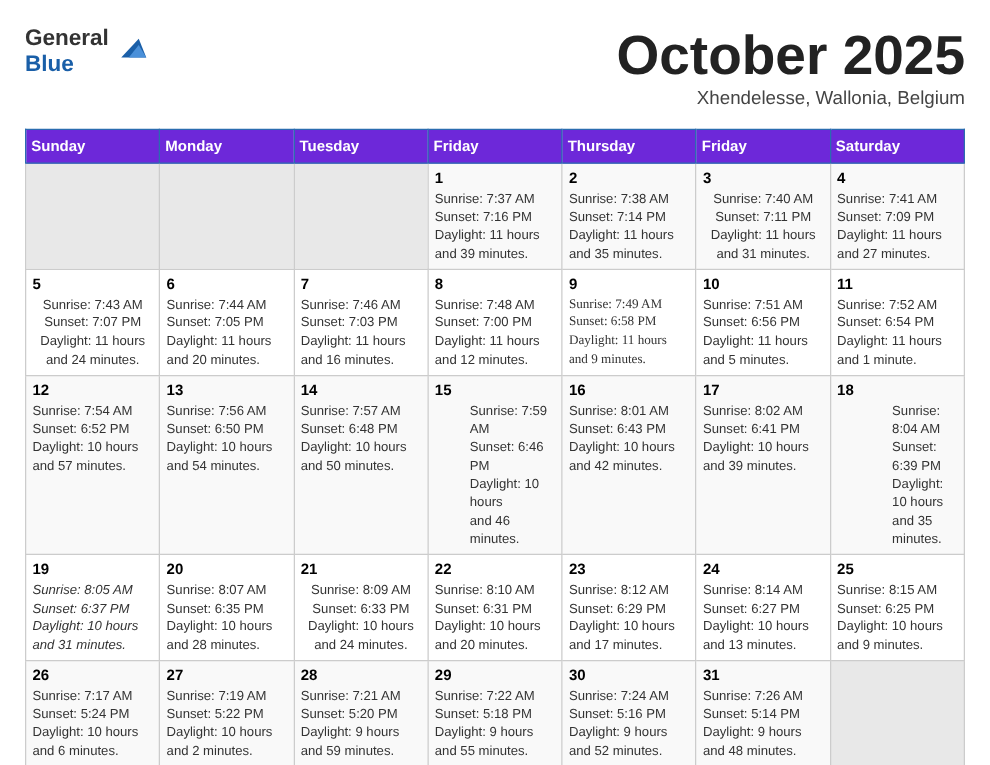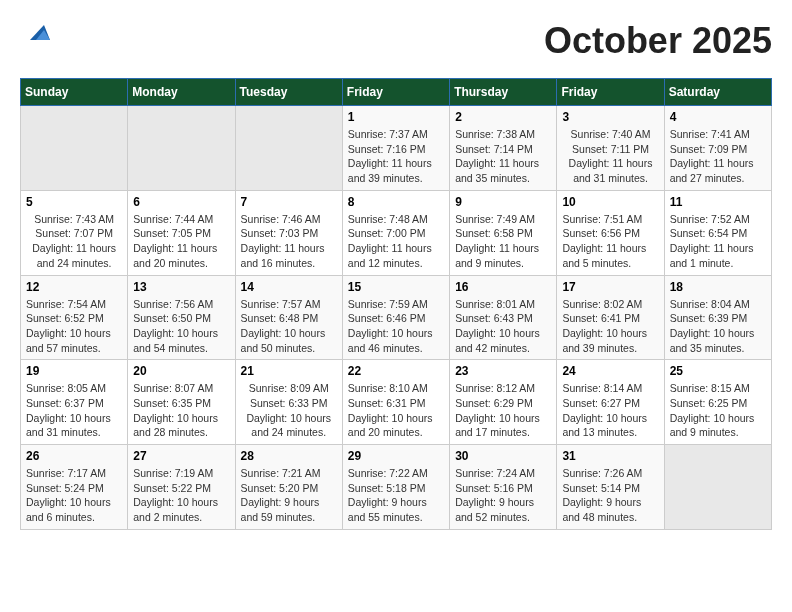--- a/index.html
+++ b/index.html
@@ -32,35 +32,35 @@
     }
     .logo-icon {
       width: 30px;
       height: 30px;
       margin-left: 2px;
     }
     .title-area {
       text-align: right;
     }
     .month-title {
-      font-size: 36px;
+      font-size: 44px;
       font-weight: bold;
       color: #222;
     }
     .subtitle {
       font-size: 15px;
       color: #444;
     }
     table {
       width: 100%;
       border-collapse: collapse;
       font-size: 11px;
     }
     thead tr th {
-      background-color: #14532d;
+      background-color: #6d28d9;
       color: white;
       padding: 6px 4px;
       text-align: left;
       font-weight: bold;
       font-size: 12px;
       border: 1px solid #2b6cb0;
     }
     tbody tr td {
       border: 1px solid #ccc;
       vertical-align: top;
@@ -88,27 +88,32 @@
       color: #333;
       font-size: 10.5px;
       line-height: 1.4;
     }
   </style>
 </head>
 <body>
 
 <div class="header">
   <div class="logo">
+    <div>
+      <span class="logo-text-general">General</span><br>
+      <span class="logo-text-blue">Blue</span>
+    </div>
     <svg class="logo-icon" viewBox="0 0 30 30">
       <polygon points="8,20 22,5 28,20" fill="#1a5fa8"></polygon>
       <polygon points="14,20 22,10 28,20" fill="#4a90d9"></polygon>
     </svg>
   </div>
   <div class="title-area">
     <div class="month-title">October 2025</div>
+    <div class="subtitle">Xhendelesse, Wallonia, Belgium</div>
   </div>
 </div>
 
 <table>
   <thead>
     <tr>
     <th>Sunday</th>
         <th>Monday</th>
         <th>Tuesday</th>
         <th>Friday</th>
@@ -175,21 +180,21 @@
         </td>
         <td>
           <span class="day-number">8</span>
           <div class="day-info" style="white-space: pre-line;">Sunrise: 7:48 AM
 Sunset: 7:00 PM
 Daylight: 11 hours
 and 12 minutes.</div>
         </td>
         <td>
           <span class="day-number">9</span>
-          <div class="day-info" style="white-space: pre-line;">Sunrise: 7:49 AM
+          <div class="day-info" style="white-space: pre-line; font-family: Liberation Serif, serif;">Sunrise: 7:49 AM
 Sunset: 6:58 PM
 Daylight: 11 hours
 and 9 minutes.</div>
         </td>
         <td>
           <span class="day-number">10</span>
           <div class="day-info" style="white-space: pre-line;">Sunrise: 7:51 AM
 Sunset: 6:56 PM
 Daylight: 11 hours
 and 5 minutes.</div>
@@ -219,51 +224,51 @@
         </td>
         <td>
           <span class="day-number">14</span>
           <div class="day-info" style="white-space: pre-line;">Sunrise: 7:57 AM
 Sunset: 6:48 PM
 Daylight: 10 hours
 and 50 minutes.</div>
         </td>
         <td>
           <span class="day-number">15</span>
-          <div class="day-info" style="white-space: pre-line;">Sunrise: 7:59 AM
+          <div class="day-info" style="white-space: pre-line; margin-left: 28px;">Sunrise: 7:59 AM
 Sunset: 6:46 PM
 Daylight: 10 hours
 and 46 minutes.</div>
         </td>
         <td>
           <span class="day-number">16</span>
           <div class="day-info" style="white-space: pre-line;">Sunrise: 8:01 AM
 Sunset: 6:43 PM
 Daylight: 10 hours
 and 42 minutes.</div>
         </td>
         <td>
           <span class="day-number">17</span>
           <div class="day-info" style="white-space: pre-line;">Sunrise: 8:02 AM
 Sunset: 6:41 PM
 Daylight: 10 hours
 and 39 minutes.</div>
         </td>
         <td>
           <span class="day-number">18</span>
-          <div class="day-info" style="white-space: pre-line;">Sunrise: 8:04 AM
+          <div class="day-info" style="white-space: pre-line; margin-left: 44px;">Sunrise: 8:04 AM
 Sunset: 6:39 PM
 Daylight: 10 hours
 and 35 minutes.</div>
         </td>
       </tr>
       <tr>
         <td>
           <span class="day-number">19</span>
-          <div class="day-info" style="white-space: pre-line;">Sunrise: 8:05 AM
+          <div class="day-info" style="white-space: pre-line; font-style: italic;">Sunrise: 8:05 AM
 Sunset: 6:37 PM
 Daylight: 10 hours
 and 31 minutes.</div>
         </td>
         <td>
           <span class="day-number">20</span>
           <div class="day-info" style="white-space: pre-line;">Sunrise: 8:07 AM
 Sunset: 6:35 PM
 Daylight: 10 hours
 and 28 minutes.</div>

